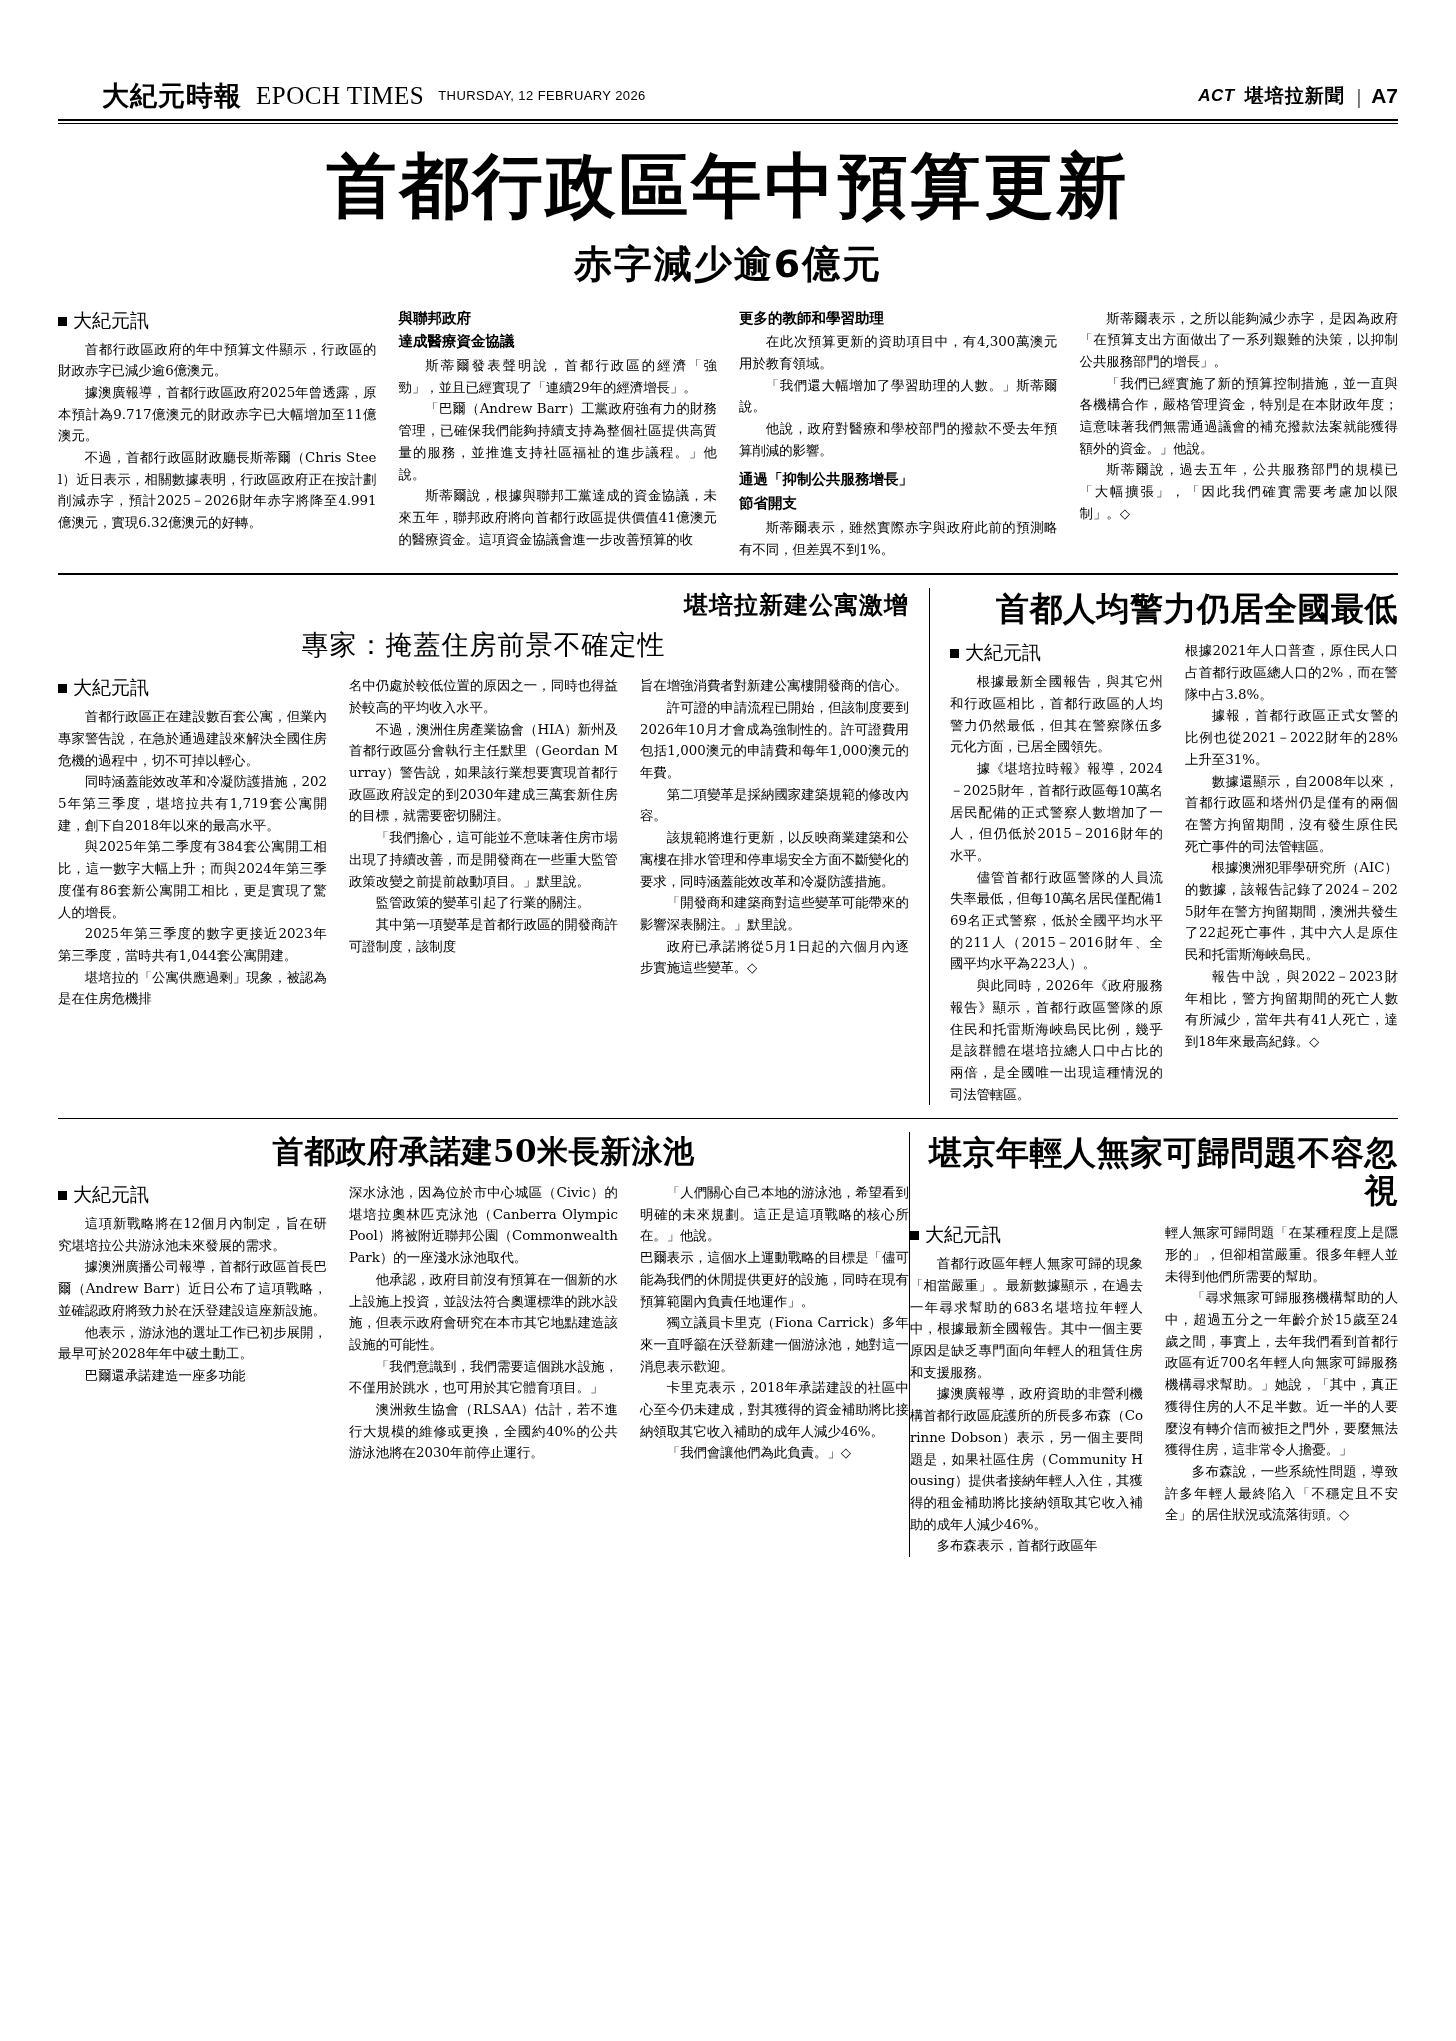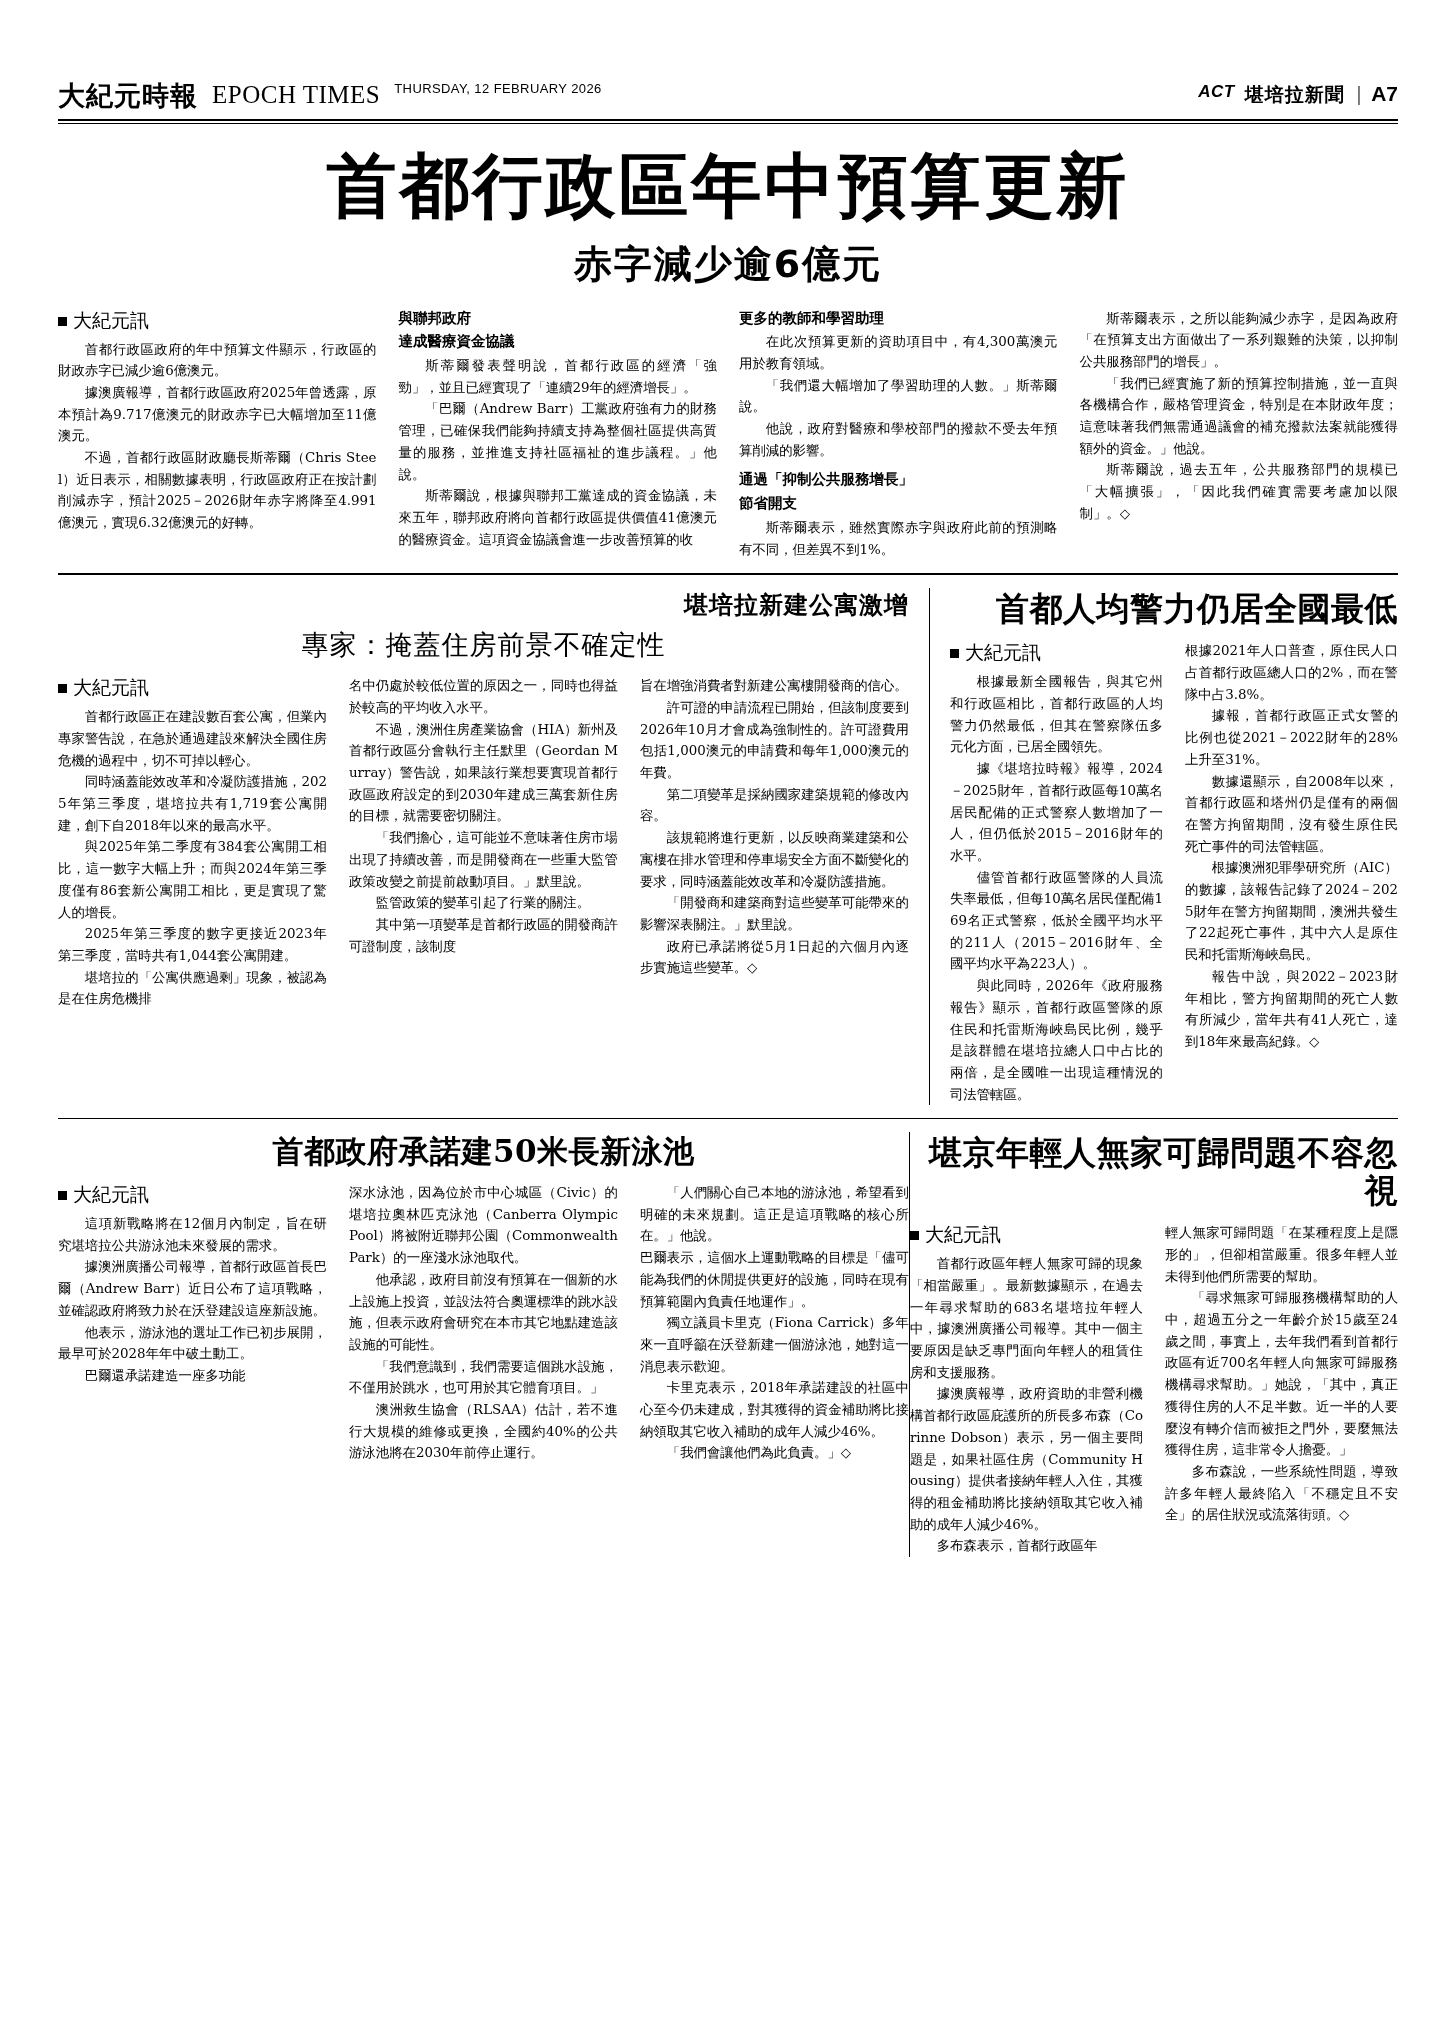--- a/index.html
+++ b/index.html
@@ -18,23 +18,24 @@
     position: relative;
     width: 1456px;
     height: 2041px;
     box-sizing: border-box;
     padding: 0 58px;
   }
 
   
   .masthead {
     display: flex;
-    align-items: flex-start;
+    align-items: center;
     padding-top: 82px;
     padding-bottom: 10px;
+    margin-left: 44px;
   }
   .mast-cn {
     font-family: "DejaVu Serif", "Liberation Serif", serif;
     font-weight: bold;
     font-size: 27px;
     letter-spacing: 1px;
     line-height: 1;
   }
   .mast-en {
     font-family: "Liberation Serif", "DejaVu Serif", serif;
@@ -334,21 +335,21 @@
       </div>
     </div>
 
     <div class="vline"></div>
 
     <div class="bot-right">
       <h2 class="h3-center">堪京年輕人無家可歸問題不容忽視</h2>
       <div class="cols">
         <div class="col">
           <div class="byline"><span class="sq"></span><span>大紀元訊</span></div>
-          <p class="body">首都行政區年輕人無家可歸的現象「相當嚴重」。最新數據顯示，在過去一年尋求幫助的683名堪培拉年輕人中，據澳洲廣播公司報導。其中一個主要原因是缺乏專門面向年輕人的租賃住房和支援服務。</p>
+          <p class="body">首都行政區年輕人無家可歸的現象「相當嚴重」。最新數據顯示，在過去一年尋求幫助的683名堪培拉年輕人中，根據最新全國報告。其中一個主要原因是缺乏專門面向年輕人的租賃住房和支援服務。</p>
           <p class="body">據澳廣報導，政府資助的非營利機構首都行政區庇護所的所長多布森（Corinne Dobson）表示，另一個主要問題是，如果社區住房（Community Housing）提供者接納年輕人入住，其獲得的租金補助將比接納領取其它收入補助的成年人減少46%。</p>
           <p class="body">多布森表示，首都行政區年</p>
         </div>
         <div class="col">
           <p class="body noindent">輕人無家可歸問題「在某種程度上是隱形的」，但卻相當嚴重。很多年輕人並未得到他們所需要的幫助。</p>
           <p class="body">「尋求無家可歸服務機構幫助的人中，超過五分之一年齡介於15歲至24歲之間，事實上，去年我們看到首都行政區有近700名年輕人向無家可歸服務機構尋求幫助。」她說，「其中，真正獲得住房的人不足半數。近一半的人要麼沒有轉介信而被拒之門外，要麼無法獲得住房，這非常令人擔憂。」</p>
           <p class="body">多布森說，一些系統性問題，導致許多年輕人最終陷入「不穩定且不安全」的居住狀況或流落街頭。◇</p>
         </div>
       </div>
     </div>

